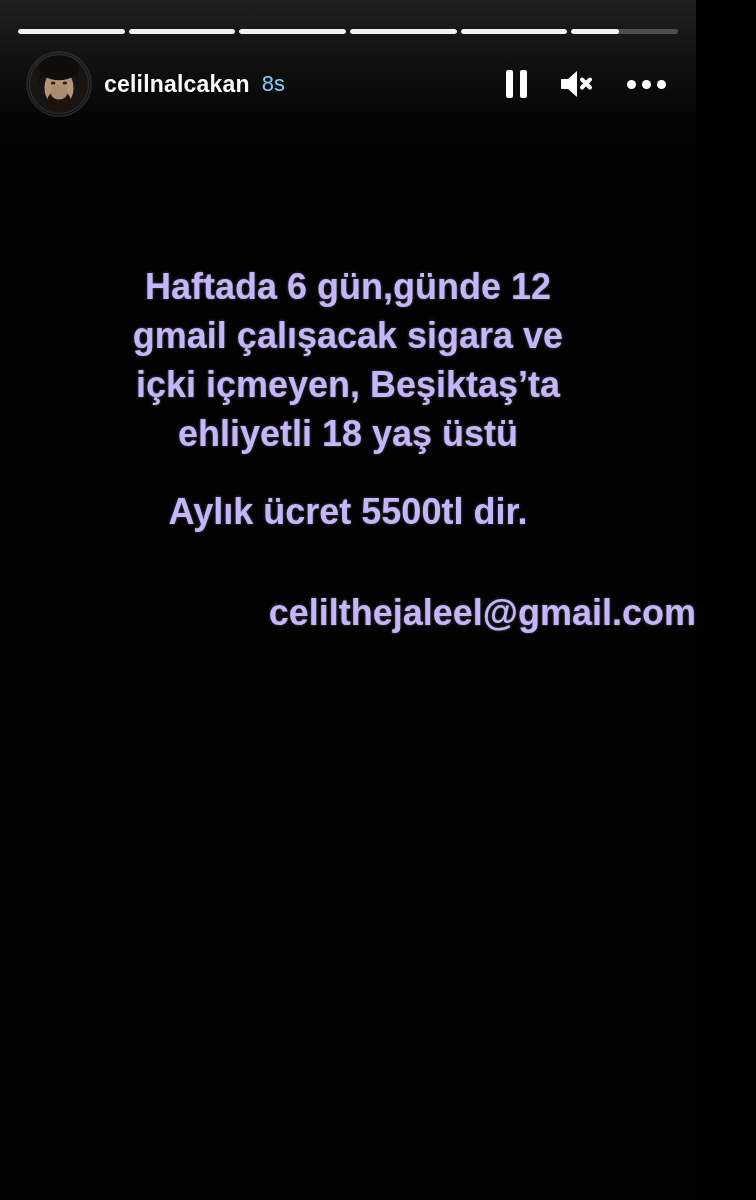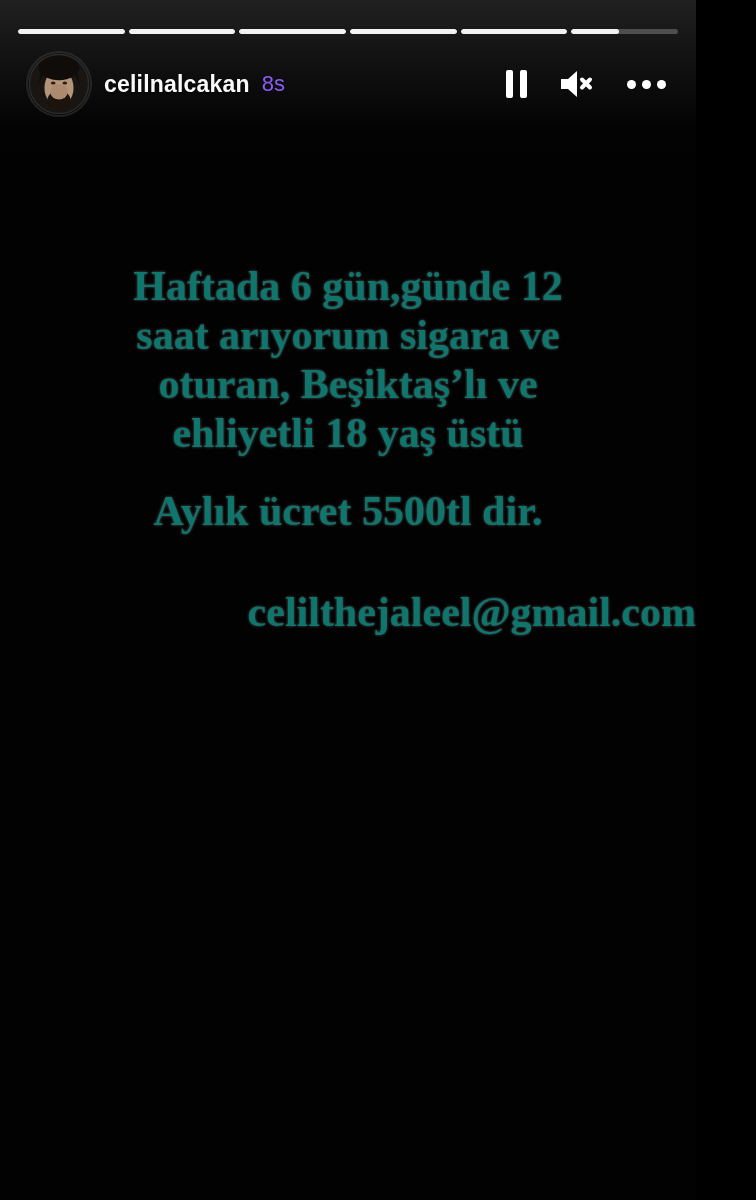--- a/index.html
+++ b/index.html
@@ -63,21 +63,21 @@
     margin-left: 14px;
     color: #fafafa;
     font-size: 23px;
     font-weight: bold;
     letter-spacing: 0.2px;
     text-shadow: 0 1px 2px rgba(0,0,0,0.6);
     cursor: pointer;
   }
   .timestamp {
     margin-left: 12px;
-    color: #8b5cf6;
+    color: #7dd3fc;
     font-size: 22px;
     font-weight: normal;
   }
   .header-actions {
     margin-left: auto;
     display: flex;
     align-items: center;
     gap: 30px;
   }
   .icon-btn {
@@ -102,25 +102,25 @@
     display: block;
     width: 9px; height: 9px;
     border-radius: 50%;
     background: #fff;
   }
   
   .story-text {
     position: absolute;
     top: 262px; left: 0; right: 0;
     text-align: center;
-    font-family: Liberation Serif, serif;
+    font-family: Liberation Sans, sans-serif;
     font-weight: bold;
-    font-size: 42px;
+    font-size: 36px;
     line-height: 49px;
-    color: #0f766e;
+    color: #c4b5fd;
     text-shadow: 0 0 3px rgba(255,255,255,0.35);
     white-space: nowrap;
   }
   .story-text .salary { margin-top: 29px; }
   .story-text .email  { margin-top: 52px; text-align: right; }
 </style>
 </head>
 <body>
 
 <div class="screen">
@@ -192,20 +192,20 @@
             <span></span>
             <span></span>
             <span></span>
           </span>
       </button>
     </div>
   </div>
 
   <div class="story-text">
     <div>Haftada 6 gün,günde 12</div>
-    <div>saat arıyorum sigara ve</div>
-    <div>oturan, Beşiktaş’lı ve</div>
+    <div>gmail çalışacak sigara ve</div>
+    <div>içki içmeyen, Beşiktaş’ta</div>
     <div>ehliyetli 18 yaş üstü</div>
     <div class="salary">Aylık ücret 5500tl dir.</div>
     <div class="email">celilthejaleel@gmail.com</div>
   </div>
 
 </div>
 
 </body></html>

